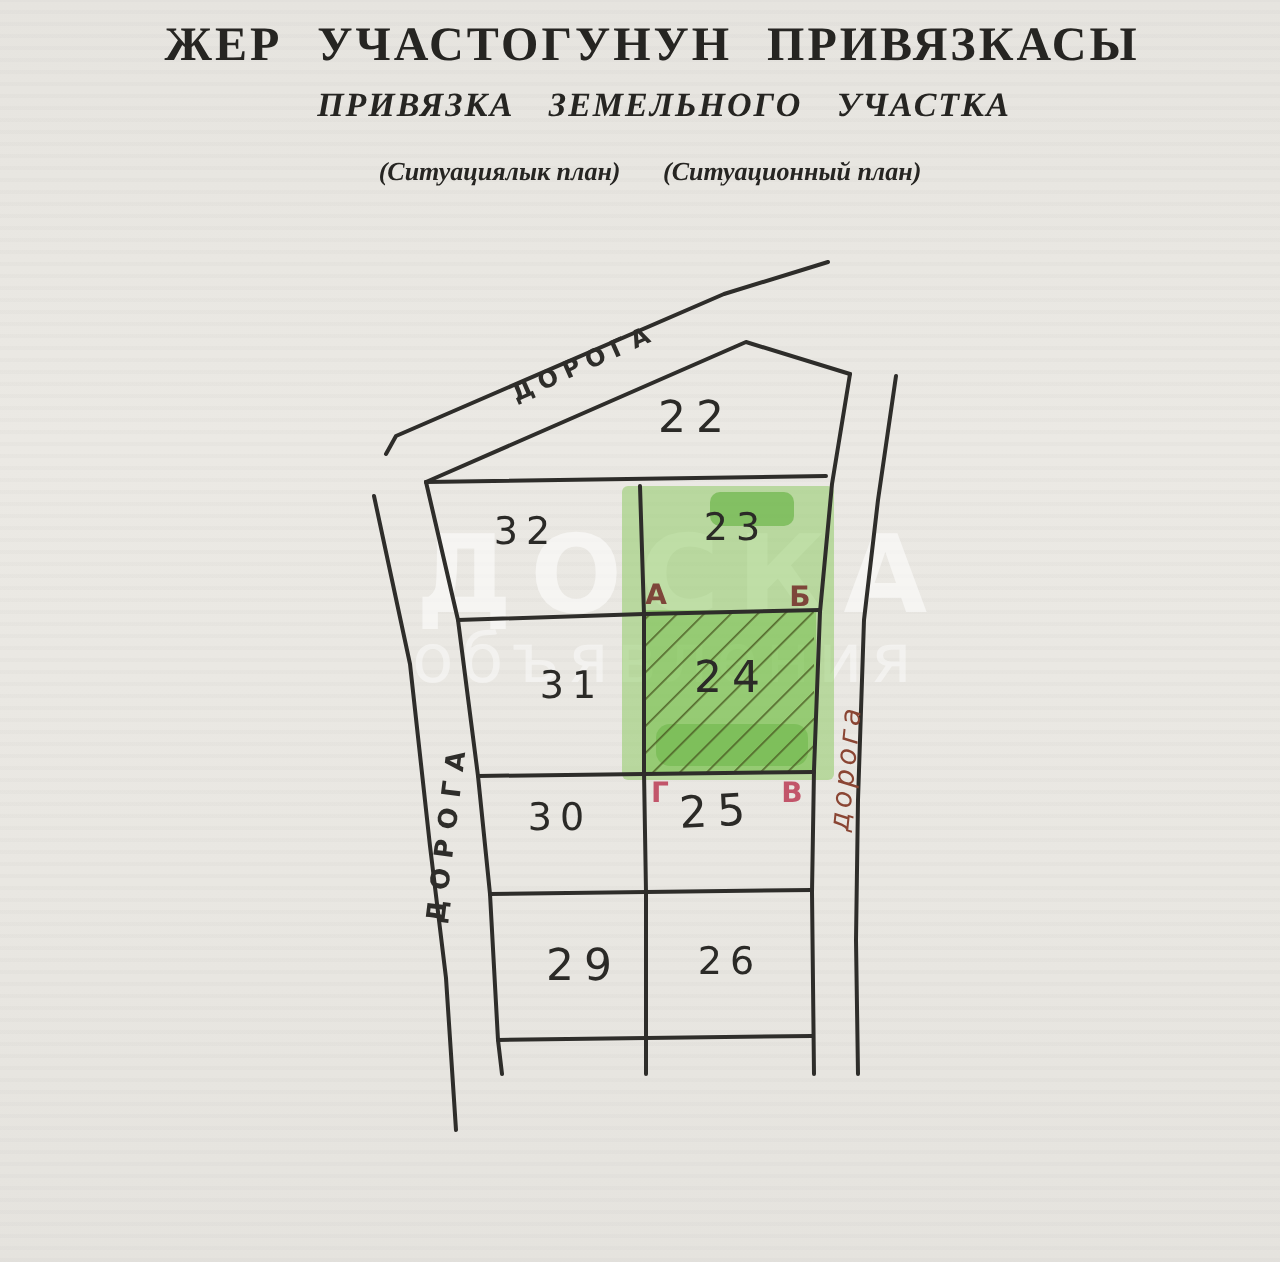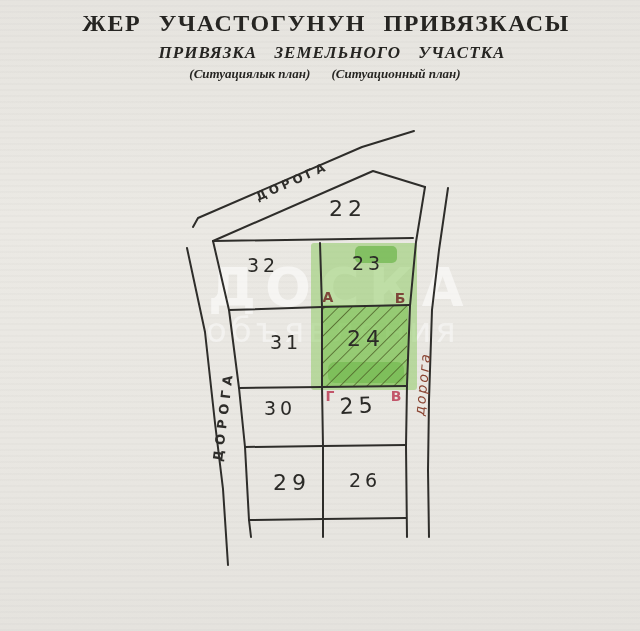--- a/index.html
+++ b/index.html
@@ -22,21 +22,21 @@
     padding-left:12px;
   }
   .title-line2{
     font-family:"Liberation Serif", serif;
     font-weight:bold; font-style:italic; font-size:17px;
     letter-spacing:1px; word-spacing:12px; margin-top:6px; padding-left:24px;
   }
   .title-line3{
     font-family:"Liberation Serif", serif;
     font-weight:bold; font-style:italic; font-size:13px;
-    margin-top:3px; padding-left:10px;
+    margin-top:15px; padding-left:10px;
   }
   .title-line3 span{display:inline-block;}
   .title-line3 .gap{margin-left:18px;}
   .watermark{
     position:absolute; color:rgba(255,255,255,0.55);
     font-family:"DejaVu Sans", sans-serif; font-weight:bold;
     pointer-events:none; user-select:none;
   }
   .wm1{top:256px; left:208px; font-size:54px; letter-spacing:9px;}
   .wm2{top:310px; left:206px; font-size:34px; font-weight:normal;

